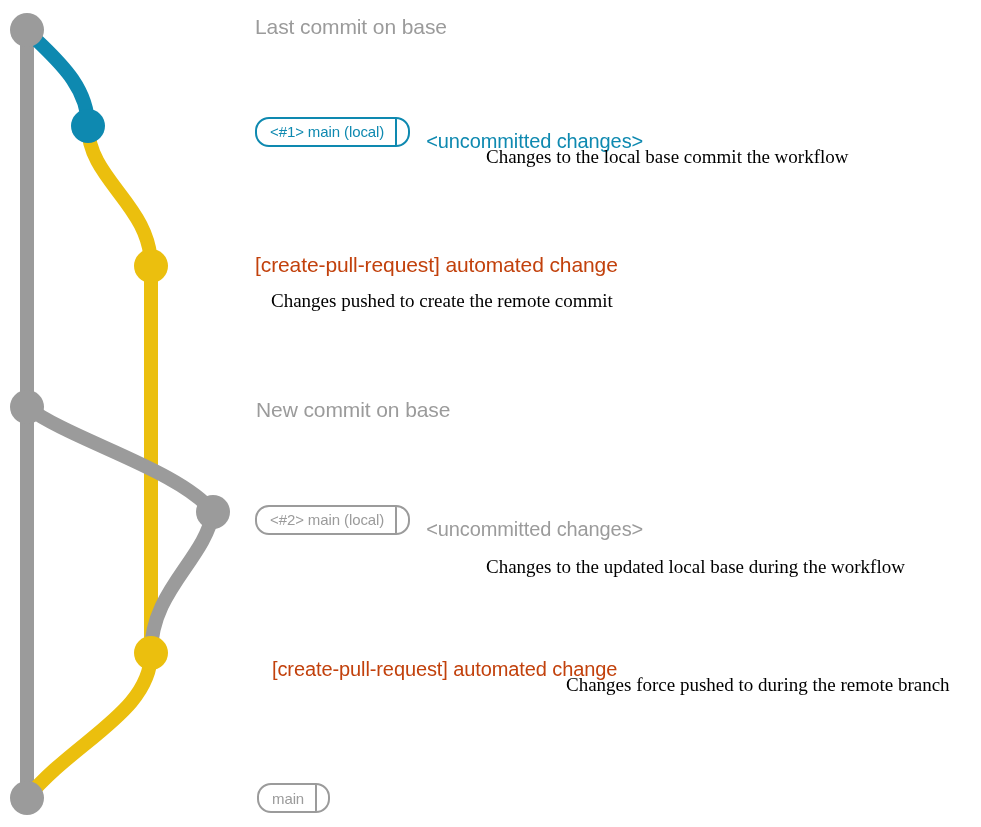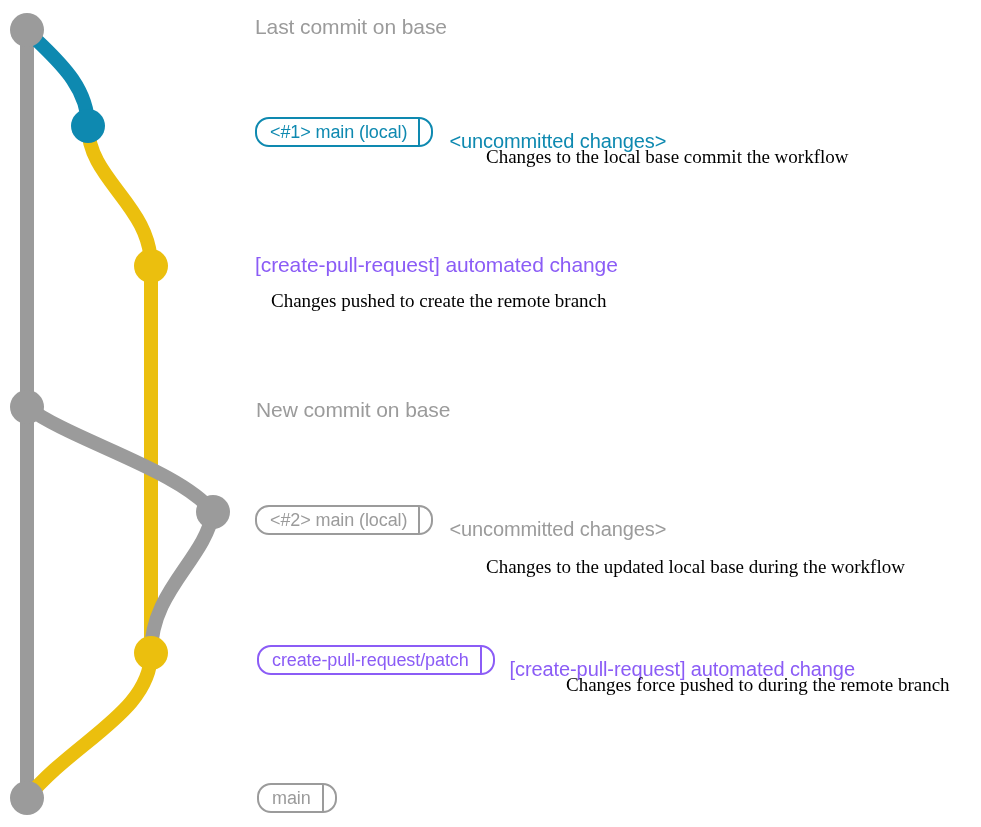--- a/index.html
+++ b/index.html
@@ -45,21 +45,21 @@
     border-radius: 14px;
     height: 30px;
     box-sizing: border-box;
     background: transparent;
     overflow: hidden;
   }
   .pill-text {
     display: flex;
     align-items: center;
     padding: 0 11px 0 13px;
-    font-size: 18px;
+    font-size: 15px;
     font-weight: 400;
     line-height: 1;
     white-space: nowrap;
     letter-spacing: -0.1px;
   }
   .pill-cap {
     width: 11px;
     border-left: 2px solid currentColor;
   }
 
@@ -79,21 +79,21 @@
 
   .desc {
     position: absolute;
     font-family: "Liberation Serif", serif;
     font-size: 19px;
     color: #000000;
     white-space: nowrap;
   }
 
   .c-blue   { color: #0e89b0; }
-  .c-yellow { color: #8b5cf6; }
+  .c-yellow { color: #c2410c; }
   .c-gray   { color: #9b9b9b; }
 </style>
 </head>
 <body>
 
 <svg id="graph-svg" viewBox="0 0 981 827">
   <g>
 
     <path d="M27,30 L27,798" fill="none" stroke="#9b9b9b" stroke-width="14" stroke-linecap="round"></path>
 
@@ -128,38 +128,34 @@
   <div class="row" style="left:255px; top:110px;">
     <span class="pill c-blue">
       <span class="pill-text">&lt;#1&gt; main (local)</span>
       <span class="pill-cap"></span>
     </span>
     <span class="subject c-blue" style="margin-left:16px;">&lt;uncommitted changes&gt;</span>
   </div>
   <div class="desc" style="left:486px; top:146px;">Changes to the local base commit the workflow</div>
 
   <div class="headline c-yellow" style="left:255px; top:253px;">[create-pull-request] automated change</div>
-  <div class="desc" style="left:271px; top:290px;">Changes pushed to create the remote branch</div>
+  <div class="desc" style="left:271px; top:290px;">Changes pushed to create the remote commit</div>
 
   <div class="headline c-gray" style="left:256px; top:398px;">New commit on base</div>
 
   <div class="row" style="left:255px; top:498px;text-align:right;">
     <span class="pill c-gray">
       <span class="pill-text">&lt;#2&gt; main (local)</span>
       <span class="pill-cap"></span>
     </span>
     <span class="subject c-gray" style="margin-left:16px;">&lt;uncommitted changes&gt;</span>
   </div>
   <div class="desc" style="left:486px; top:534px;margin-top:22px;">Changes to the updated local base during the workflow</div>
 
   <div class="row" style="left:257px; top:638px;">
-    <span class="pill c-yellow">
-      <span class="pill-text">create-pull-request/patch</span>
-      <span class="pill-cap"></span>
-    </span>
     <span class="subject c-yellow" style="margin-left:15px;">[create-pull-request] automated change</span>
   </div>
   <div class="desc" style="left:566px; top:674px;">Changes force pushed to during the remote branch</div>
 
   <div class="row" style="left:257px; top:783px;">
     <span class="pill c-gray">
       <span class="pill-text">main</span>
       <span class="pill-cap"></span>
     </span>
   </div>

